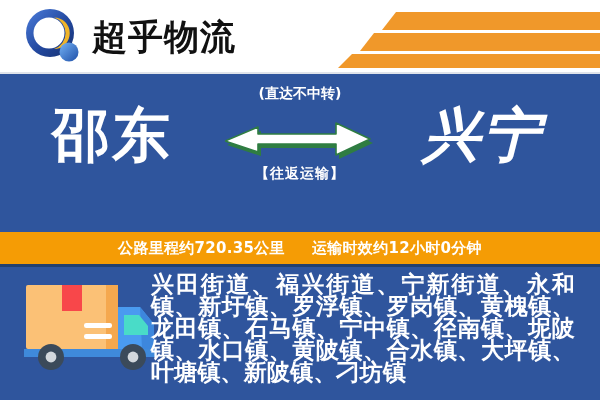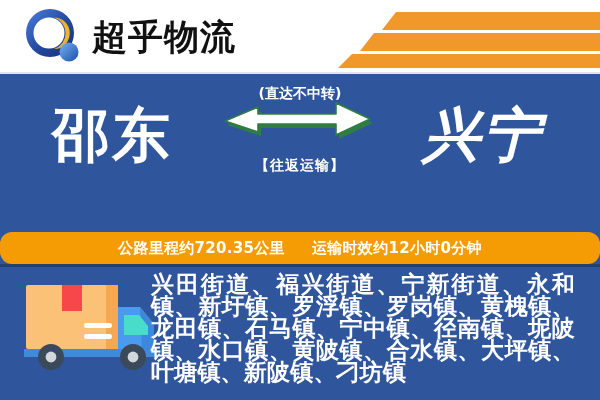--- a/index.html
+++ b/index.html
@@ -110,35 +110,34 @@
     text-align: center;
   }
   .arrow-note {
     font-family: "DejaVu Sans", "Liberation Sans", sans-serif;
     font-size: 14px;
     font-weight: 700;
     color: #ffffff;
     white-space: nowrap;
     line-height: 1;
   }
-  .arrow-note.top { margin-bottom: 0; }
-  .arrow-note.bottom { margin-top: 18px; letter-spacing: 1px; }
+  .arrow-note.top { margin-bottom: 20px; }
+  .arrow-note.bottom { margin-top: 6px; letter-spacing: 1px; }
   .arrow-svg { display:block; margin: 0 auto; }
 
   
   .info-bar {
     position: absolute;
     left: 0; top: 160px;
     width: 600px; height: 32px;
     background: #f59c05;
     display: flex;
     align-items: center;
     justify-content: center;
     box-sizing: border-box;
-    border-radius: 12px;
   }
   .info-bar-inner {
     font-family: "DejaVu Sans", "Liberation Sans", sans-serif;
     font-size: 15px;
     font-weight: 700;
     color: #ffffff;
     white-space: nowrap;
     letter-spacing: 0.3px;
   }
   .info-gap { display:inline-block; width: 16px; }

